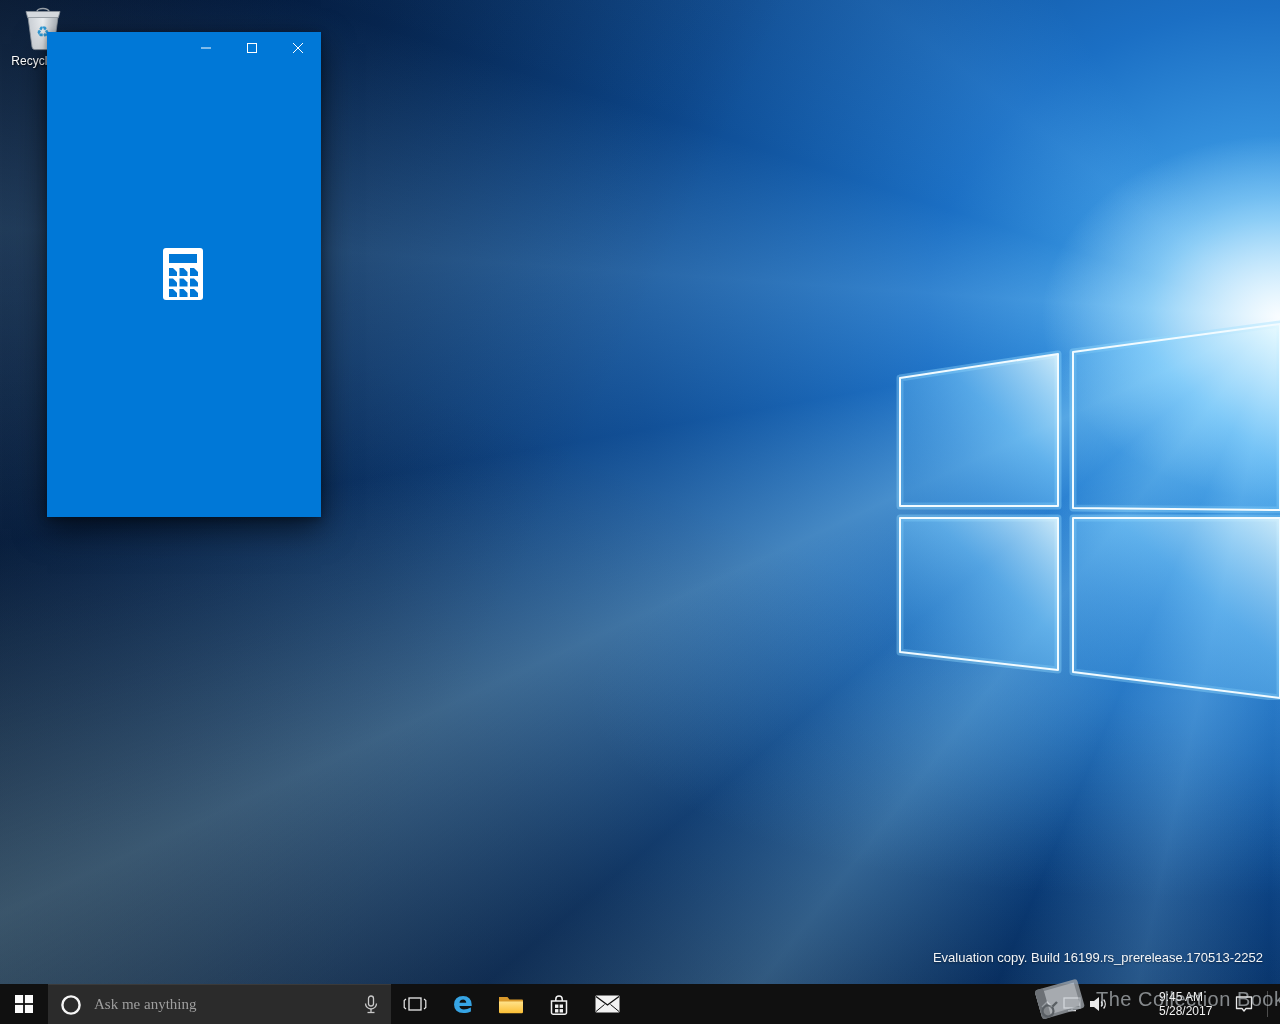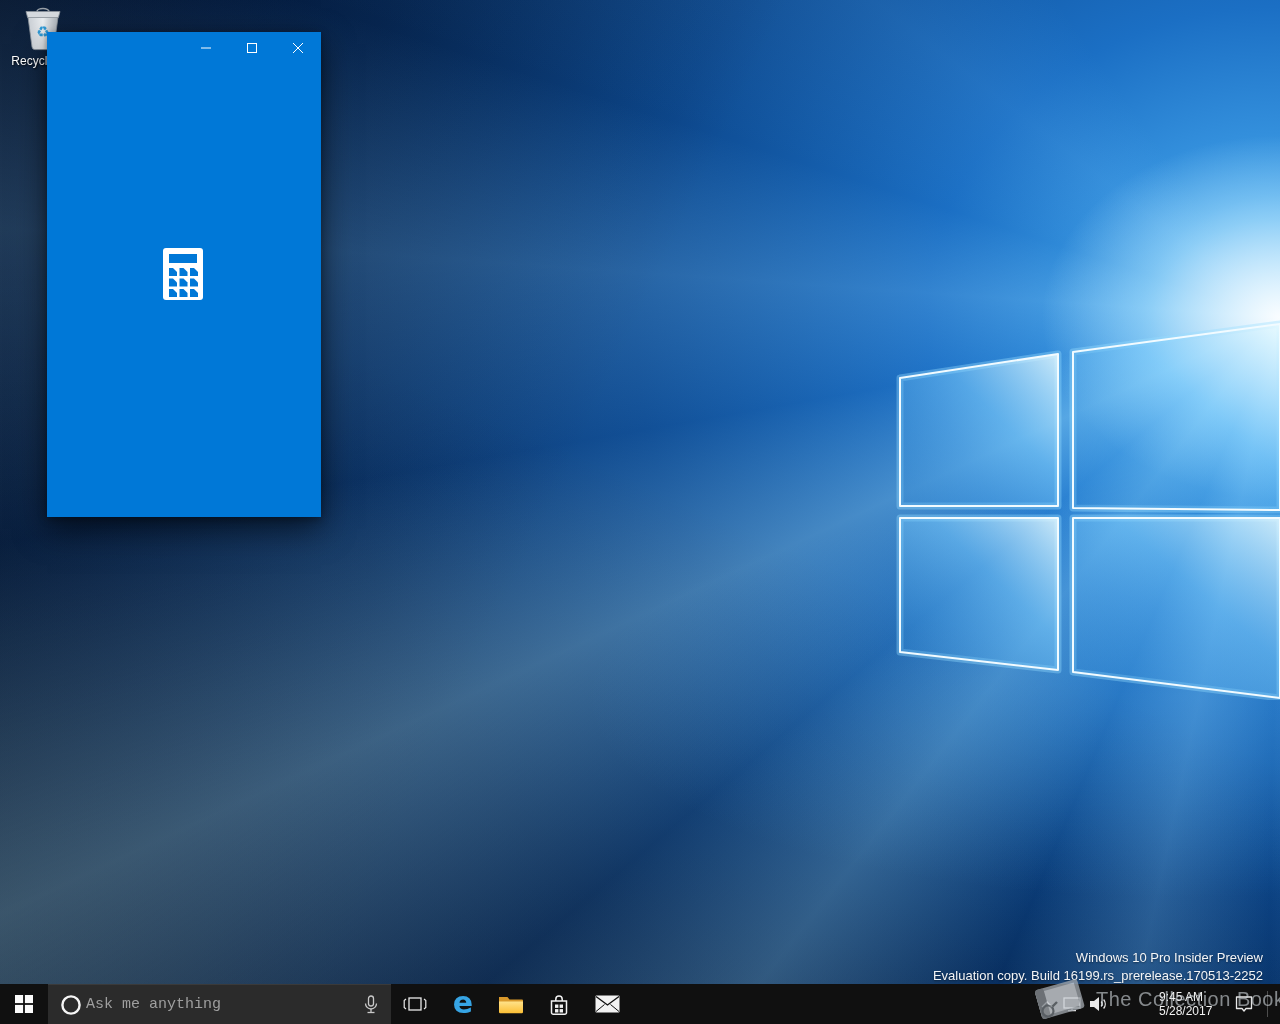--- a/index.html
+++ b/index.html
@@ -46,22 +46,22 @@
   .photo-wm .wm-text{margin-left:4px;font-size:20px;color:rgba(205,211,217,.62);
                      letter-spacing:.5px;white-space:nowrap;}
 
   
   .taskbar{position:absolute;left:0;bottom:0;width:1280px;height:40px;background:#101010;
            display:flex;align-items:stretch;z-index:10;}
   .tb-btn{width:48px;border:none;background:transparent;display:flex;align-items:center;
           justify-content:center;padding:0;cursor:pointer;}
   .searchbox{width:343px;background:#2b2b2b;border-top:1px solid #3a3a3a;box-sizing:border-box;
              display:flex;align-items:center;padding:0 10px 0 12px;cursor:text;}
-  .searchbox input{flex:1;background:transparent;border:none;outline:none;margin-left:2px;
-                   font-size:15px;color:#e8e8e8;font-family:Liberation Mono, monospace;}
+  .searchbox input{flex:1;background:transparent;border:none;outline:none;margin-left:10px;
+                   font-size:15px;color:#e8e8e8;font-family:Liberation Serif, serif;}
   .searchbox input::placeholder{color:#9f9f9f;opacity:1;}
   .edge-e{font-size:30px;font-weight:bold;color:#36a4e4;line-height:1;margin-top:-3px;
           font-family:"DejaVu Sans",sans-serif;}
   .tray{margin-left:auto;display:flex;align-items:center;}
   .tray-btn{height:40px;border:none;background:transparent;display:flex;align-items:center;
             justify-content:center;padding:0;cursor:pointer;}
   .clock{width:66px;font-size:12px;line-height:14px;color:#f2f2f2;cursor:pointer;margin-left:48px;}
   .tray-sep{width:1px;height:26px;background:#4d4d4d;margin:0 0 0 4px;}
   .show-desktop{width:9px;height:40px;background:transparent;border:none;cursor:pointer;}
 </style>
@@ -141,21 +141,20 @@
         <polygon points="16.5,30.5 20.5,30.5 24.5,34.5 24.5,38.5 16.5,38.5"></polygon>
         <polygon points="27,30.5 31,30.5 35,34.5 35,38.5 27,38.5"></polygon>
         <polygon points="6,41 10,41 14,45 14,49 6,49"></polygon>
         <polygon points="16.5,41 20.5,41 24.5,45 24.5,49 16.5,49"></polygon>
         <polygon points="27,41 31,41 35,45 35,49 27,49"></polygon>
       </g>
     </svg>
   </div>
 
   <div class="sys-wm">
-    <div>Windows 10 Pro Insider Preview</div>
     <div>Evaluation copy. Build 16199.rs_prerelease.170513-2252</div>
   </div>
 
   <div class="taskbar">
     <button class="tb-btn">
       <svg width="18" height="18" viewBox="0 0 20 20">
         <rect x="0" y="0" width="9" height="9" fill="#fbfbfb"></rect>
         <rect x="11" y="0" width="9" height="9" fill="#fbfbfb"></rect>
         <rect x="0" y="11" width="9" height="9" fill="#fbfbfb"></rect>
         <rect x="11" y="11" width="9" height="9" fill="#fbfbfb"></rect>

